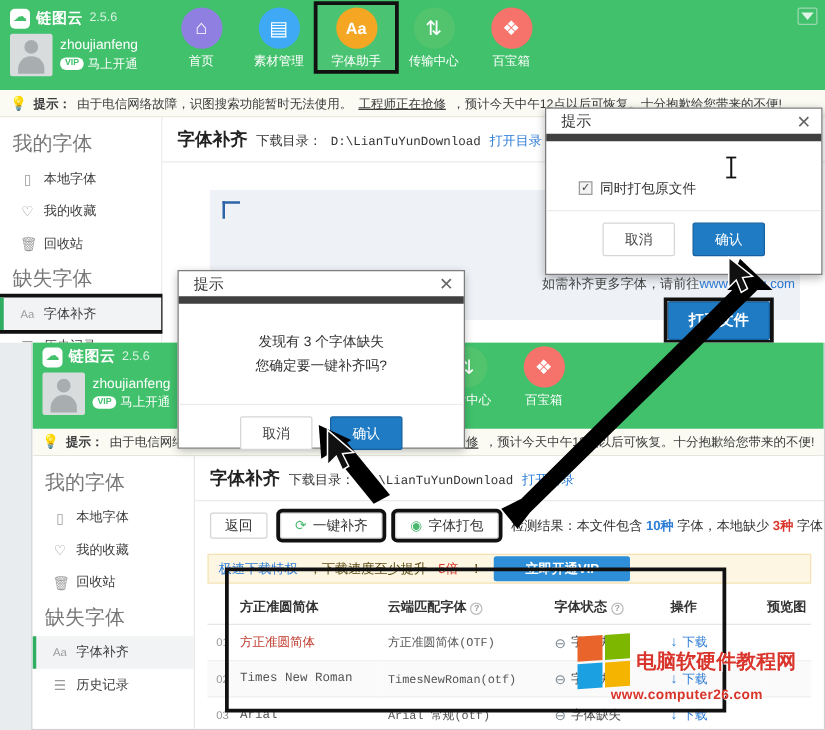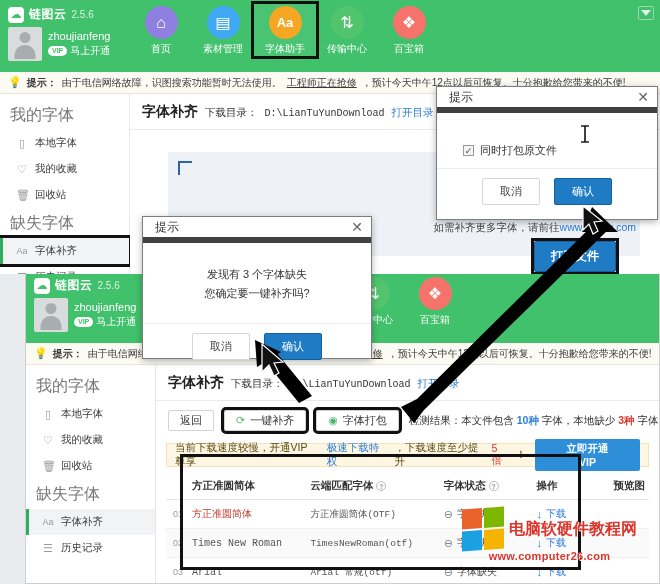--- a/index.html
+++ b/index.html
@@ -318,21 +318,20 @@
           <button class="tbtn hl-box">
             <span class="gic">◉</span>
             <span>字体打包</span>
           </button>
           <span class="detect">
             <span>检测结果：本文件包含 </span><b class="n">10种</b><span> 字体，本地缺少 </span><b class="r">3种</b><span> 字体</span>
           </span>
         </div>
 
         <div class="vipbar">
-          <span>当前下载速度较慢，开通VIP尊享</span>
             <span class="em">极速下载特权</span>
             <span>，下载速度至少提升</span>
             <span class="em2">5倍</span>
             <span>！</span>
           <button class="vipbtn">立即开通VIP</button>
         </div>
 
         <div class="tablewrap">
           <table>
             <thead>

